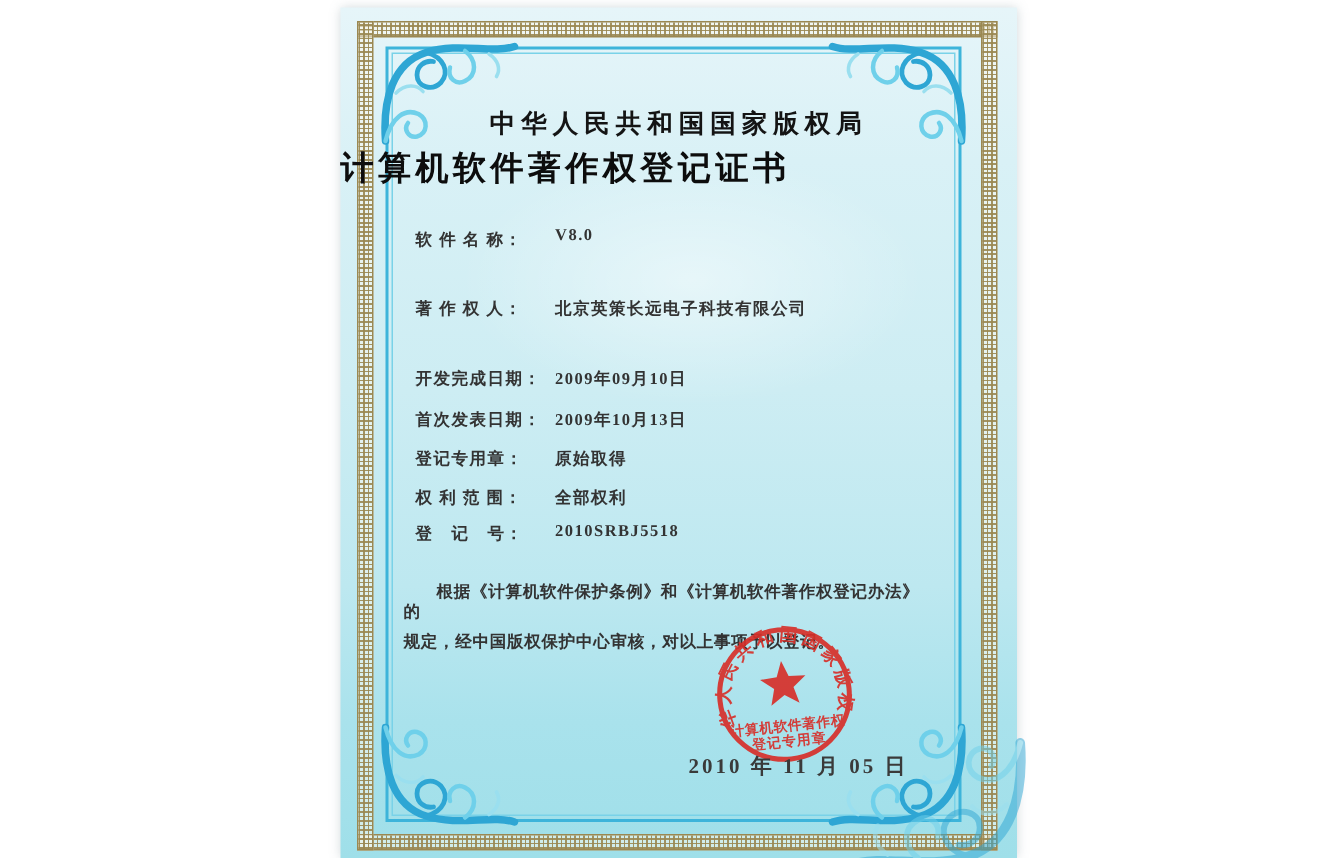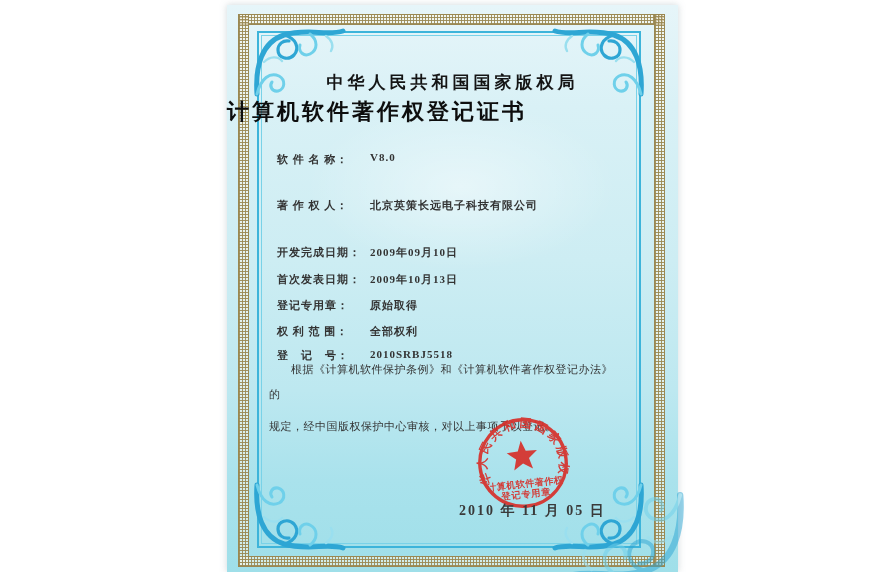--- a/index.html
+++ b/index.html
@@ -65,22 +65,22 @@
     font-size:22px;font-weight:bold;letter-spacing:3px;color:#0d0d0d;
   }
   .cert-no{
     left:253px;top:125px;font-size:10px;letter-spacing:.5px;color:#3c3c3c;font-weight:bold;
   }
   .field{position:absolute;left:50px;font-size:11px;font-weight:bold;color:#333;}
   .flabel{position:absolute;left:0;top:0;white-space:pre;letter-spacing:1px;}
   .fvalue{position:absolute;left:93px;top:0;width:260px;letter-spacing:1px;}
   .fvalue .vline{line-height:11.5px;margin-bottom:0;}
   .statement{
-    position:absolute;left:42px;top:352px;width:352px;
-    font-size:11px;font-weight:normal;color:#333;letter-spacing:.5px;line-height:25px;
+    position:absolute;left:42px;top:384px;width:352px;
+    font-size:11px;font-weight:bold;color:#333;letter-spacing:.5px;line-height:13px;
   }
   .st1{text-indent:22px;}
   .st2{margin-top:7px;}
   .issue-date{
     position:absolute;left:232px;top:497px;font-size:14px;font-weight:bold;
     letter-spacing:2px;color:#3a3a3a;z-index:6;white-space:pre;
   }
 
   
   .seal{

